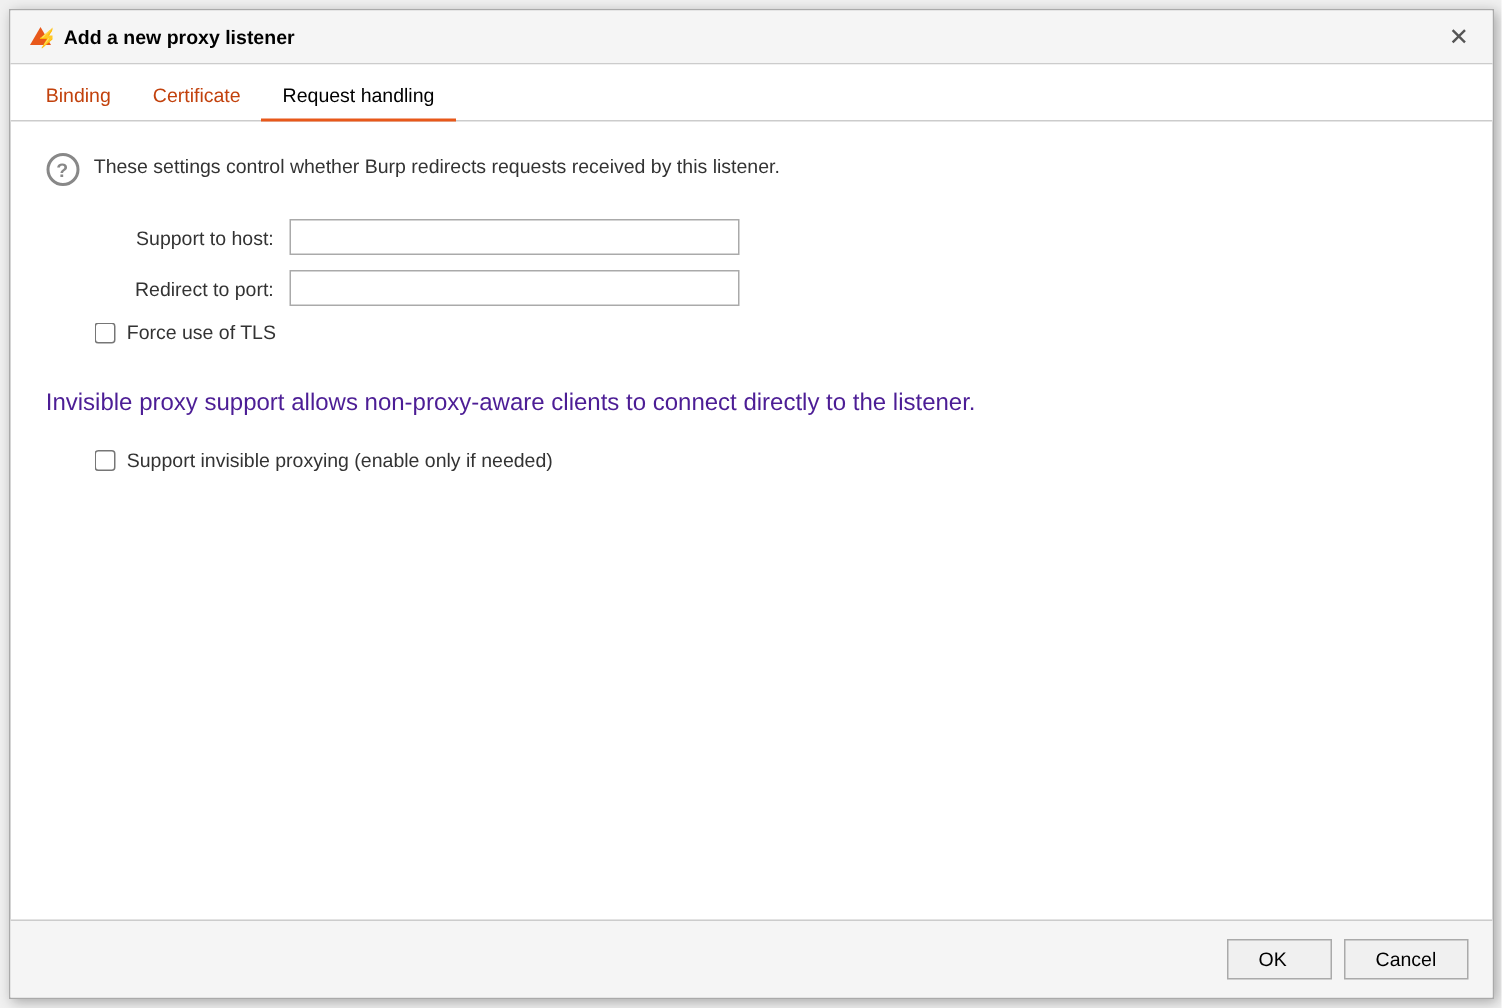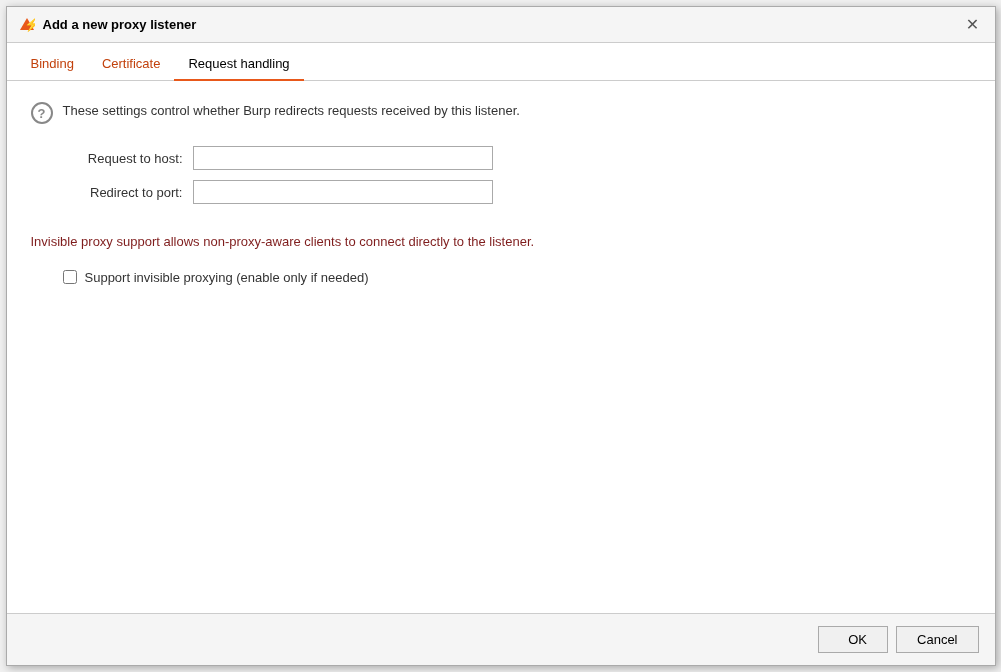--- a/index.html
+++ b/index.html
@@ -181,43 +181,43 @@
     }
 
     .info-box-orange {
       display: flex;
       align-items: flex-start;
       gap: 10px;
       margin-bottom: 18px;
     }
 
     .info-text-orange {
-      color: #7f1d1d;
-      font-size: 13px;
+      color: #4c1d95;
+      font-size: 16px;
       line-height: 1.5;
     }
 
     .footer {
       display: flex;
       justify-content: flex-end;
       gap: 8px;
       padding: 12px 16px;
       border-top: 1px solid #cccccc;
       background: #f5f5f5;
     }
 
     .footer-btn {
       padding: 5px 20px;
       font-size: 13px;
       cursor: pointer;
       border: 1px solid #aaaaaa;
       background: #f0f0f0;
       color: #000000;
       min-width: 70px;
-      text-align: right;
+      text-align: left;
     }
 
     .footer-btn.primary {
       background: #f0f0f0;
     }
   </style>
 </head>
 <body>
 
 <div class="dialog">
@@ -243,29 +243,33 @@
 
   <div class="content">
 
     <div class="info-box">
       <div class="info-icon">?</div>
       <span class="info-text">These settings control whether Burp redirects requests received by this listener.</span>
     </div>
 
     <div class="form-section">
       <div class="form-row">
-        <label class="form-label">Request to host:</label>
+        <label class="form-label">Support to host:</label>
         <input type="text" class="form-input" value="" style="">
       </div>
       <div class="form-row">
         <label class="form-label">Redirect to port:</label>
         <input type="text" class="form-input" value="" style="">
       </div>
     </div>
 
+    <div class="checkbox-row">
+      <input type="checkbox" id="force-tls" style="">
+      <label for="force-tls" class="checkbox-label">Force use of TLS</label>
+    </div>
 
     <div class="separator"></div>
 
     <div class="info-box-orange">
       <span class="info-text-orange">Invisible proxy support allows non-proxy-aware clients to connect directly to the listener.</span>
     </div>
 
     <div class="checkbox-row">
       <input type="checkbox" id="invisible-proxy" style="">
       <label for="invisible-proxy" class="checkbox-label">Support invisible proxying (enable only if needed)</label>

